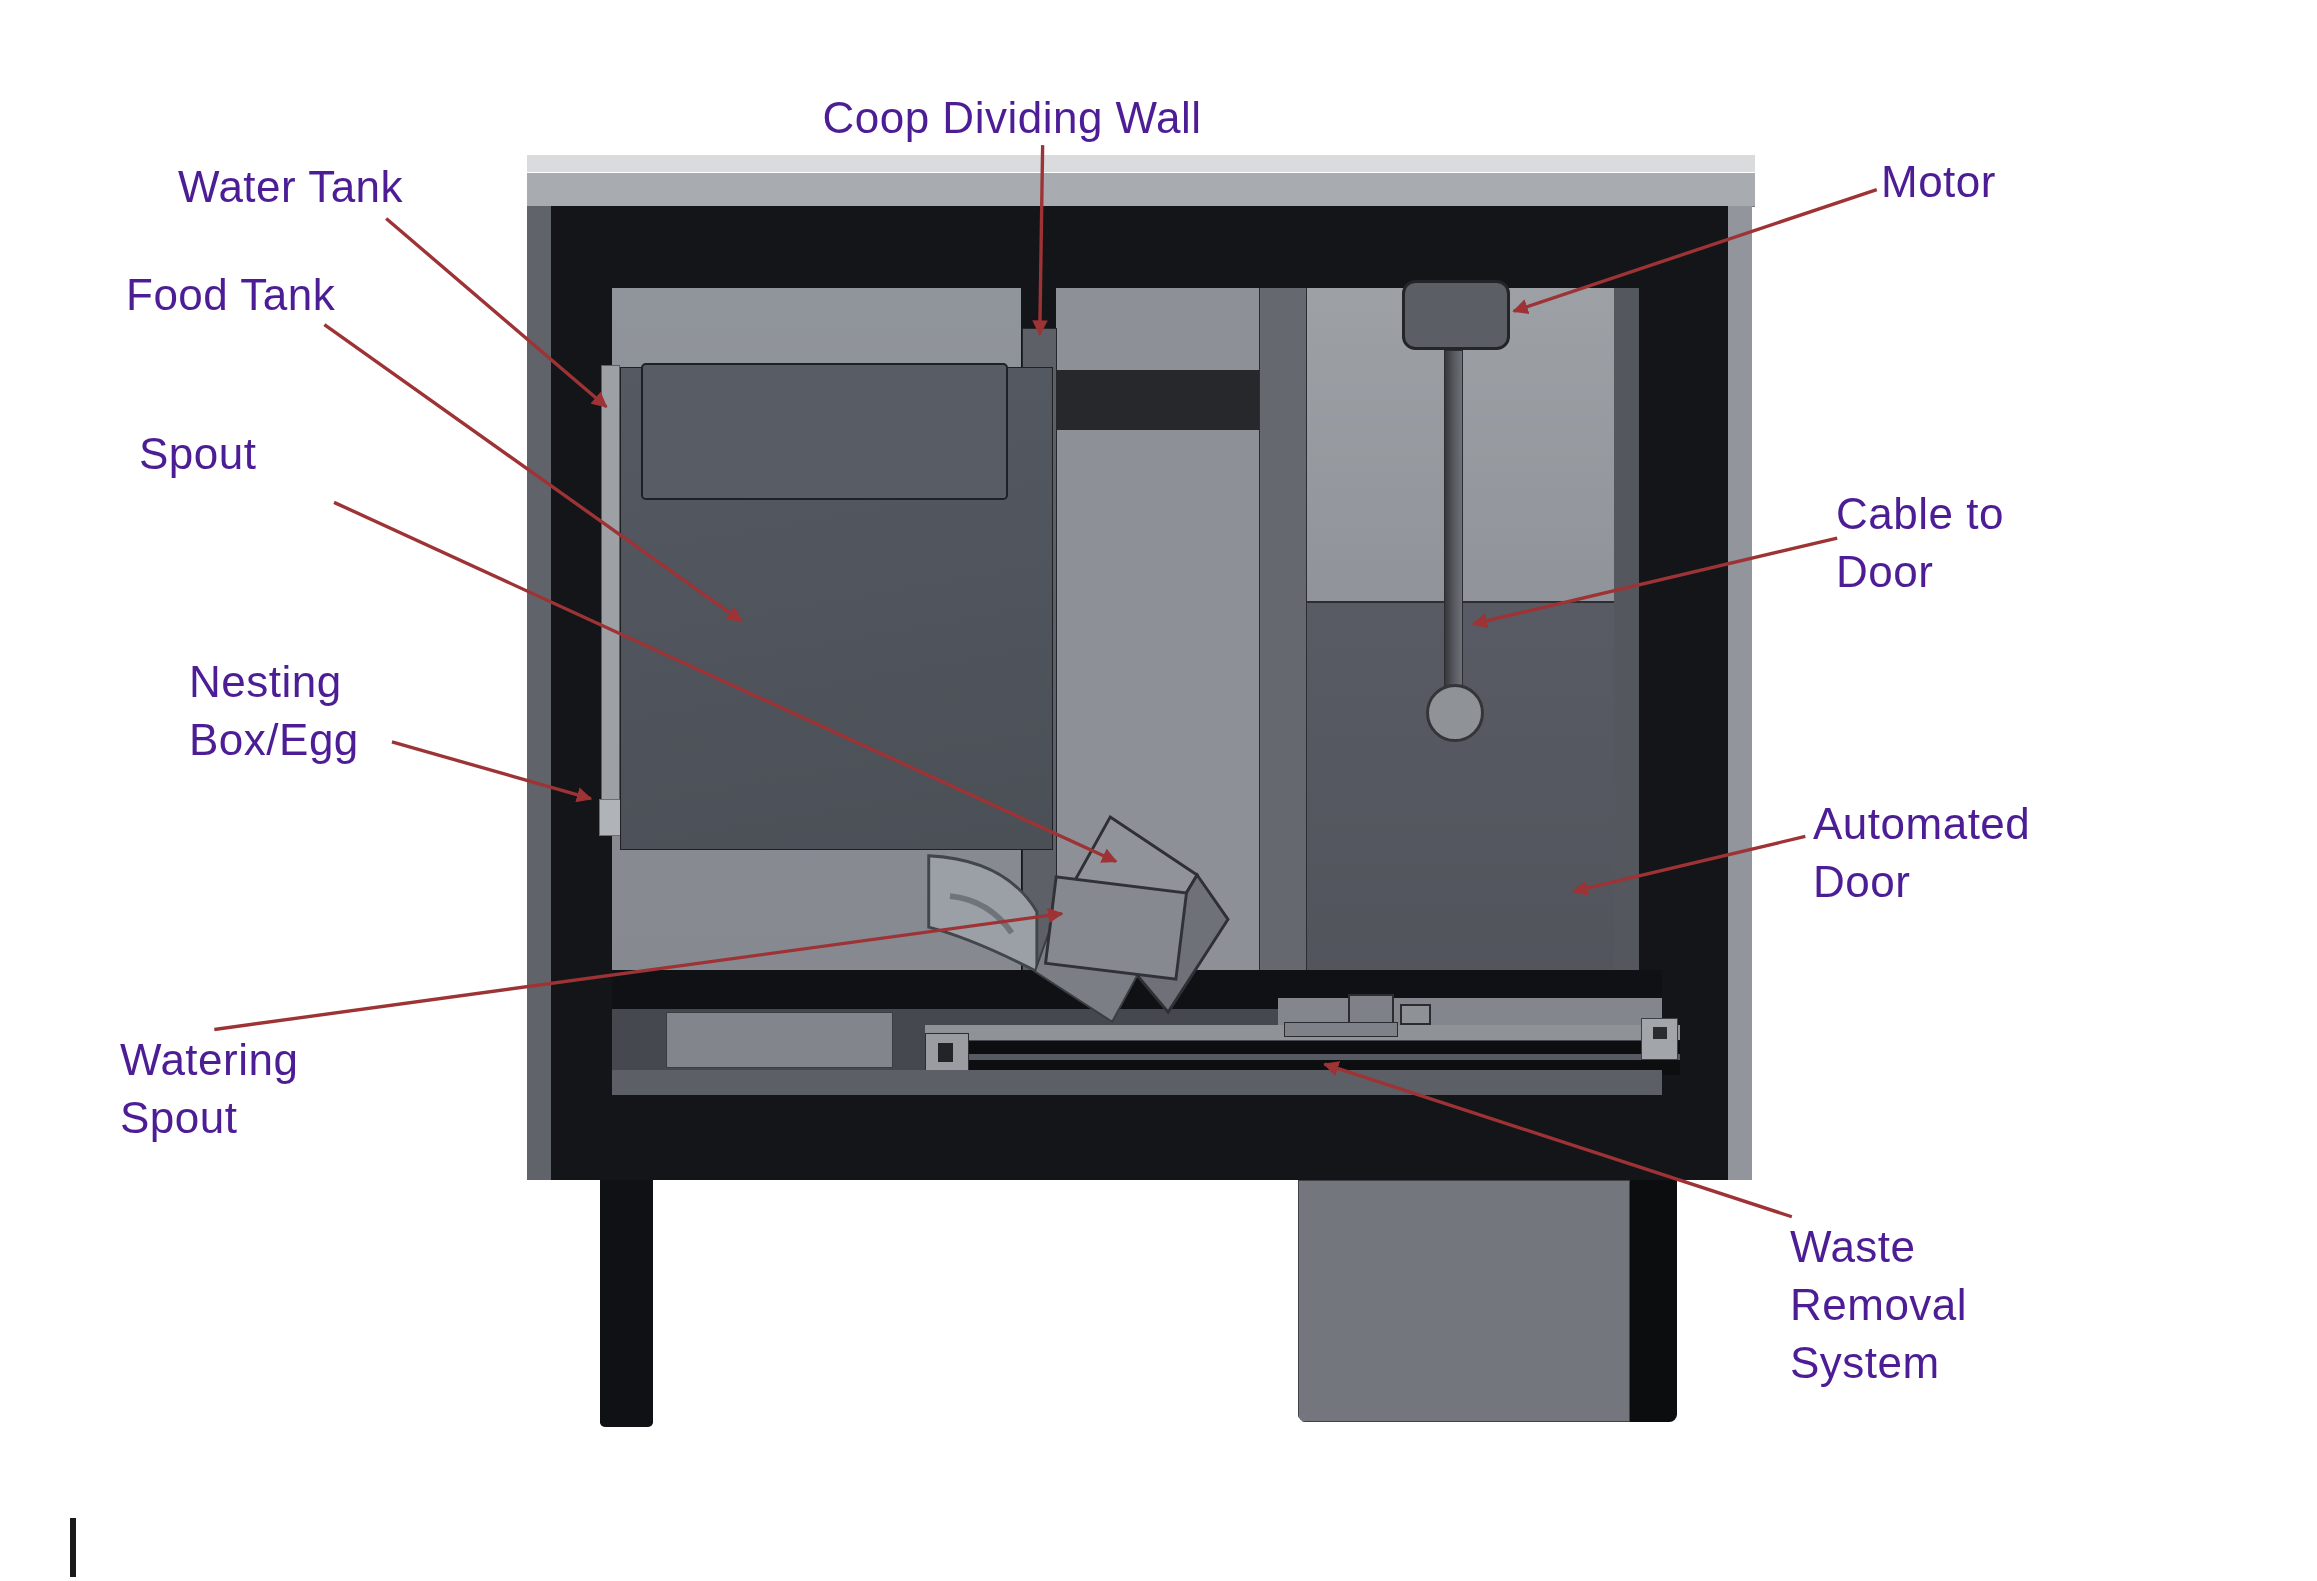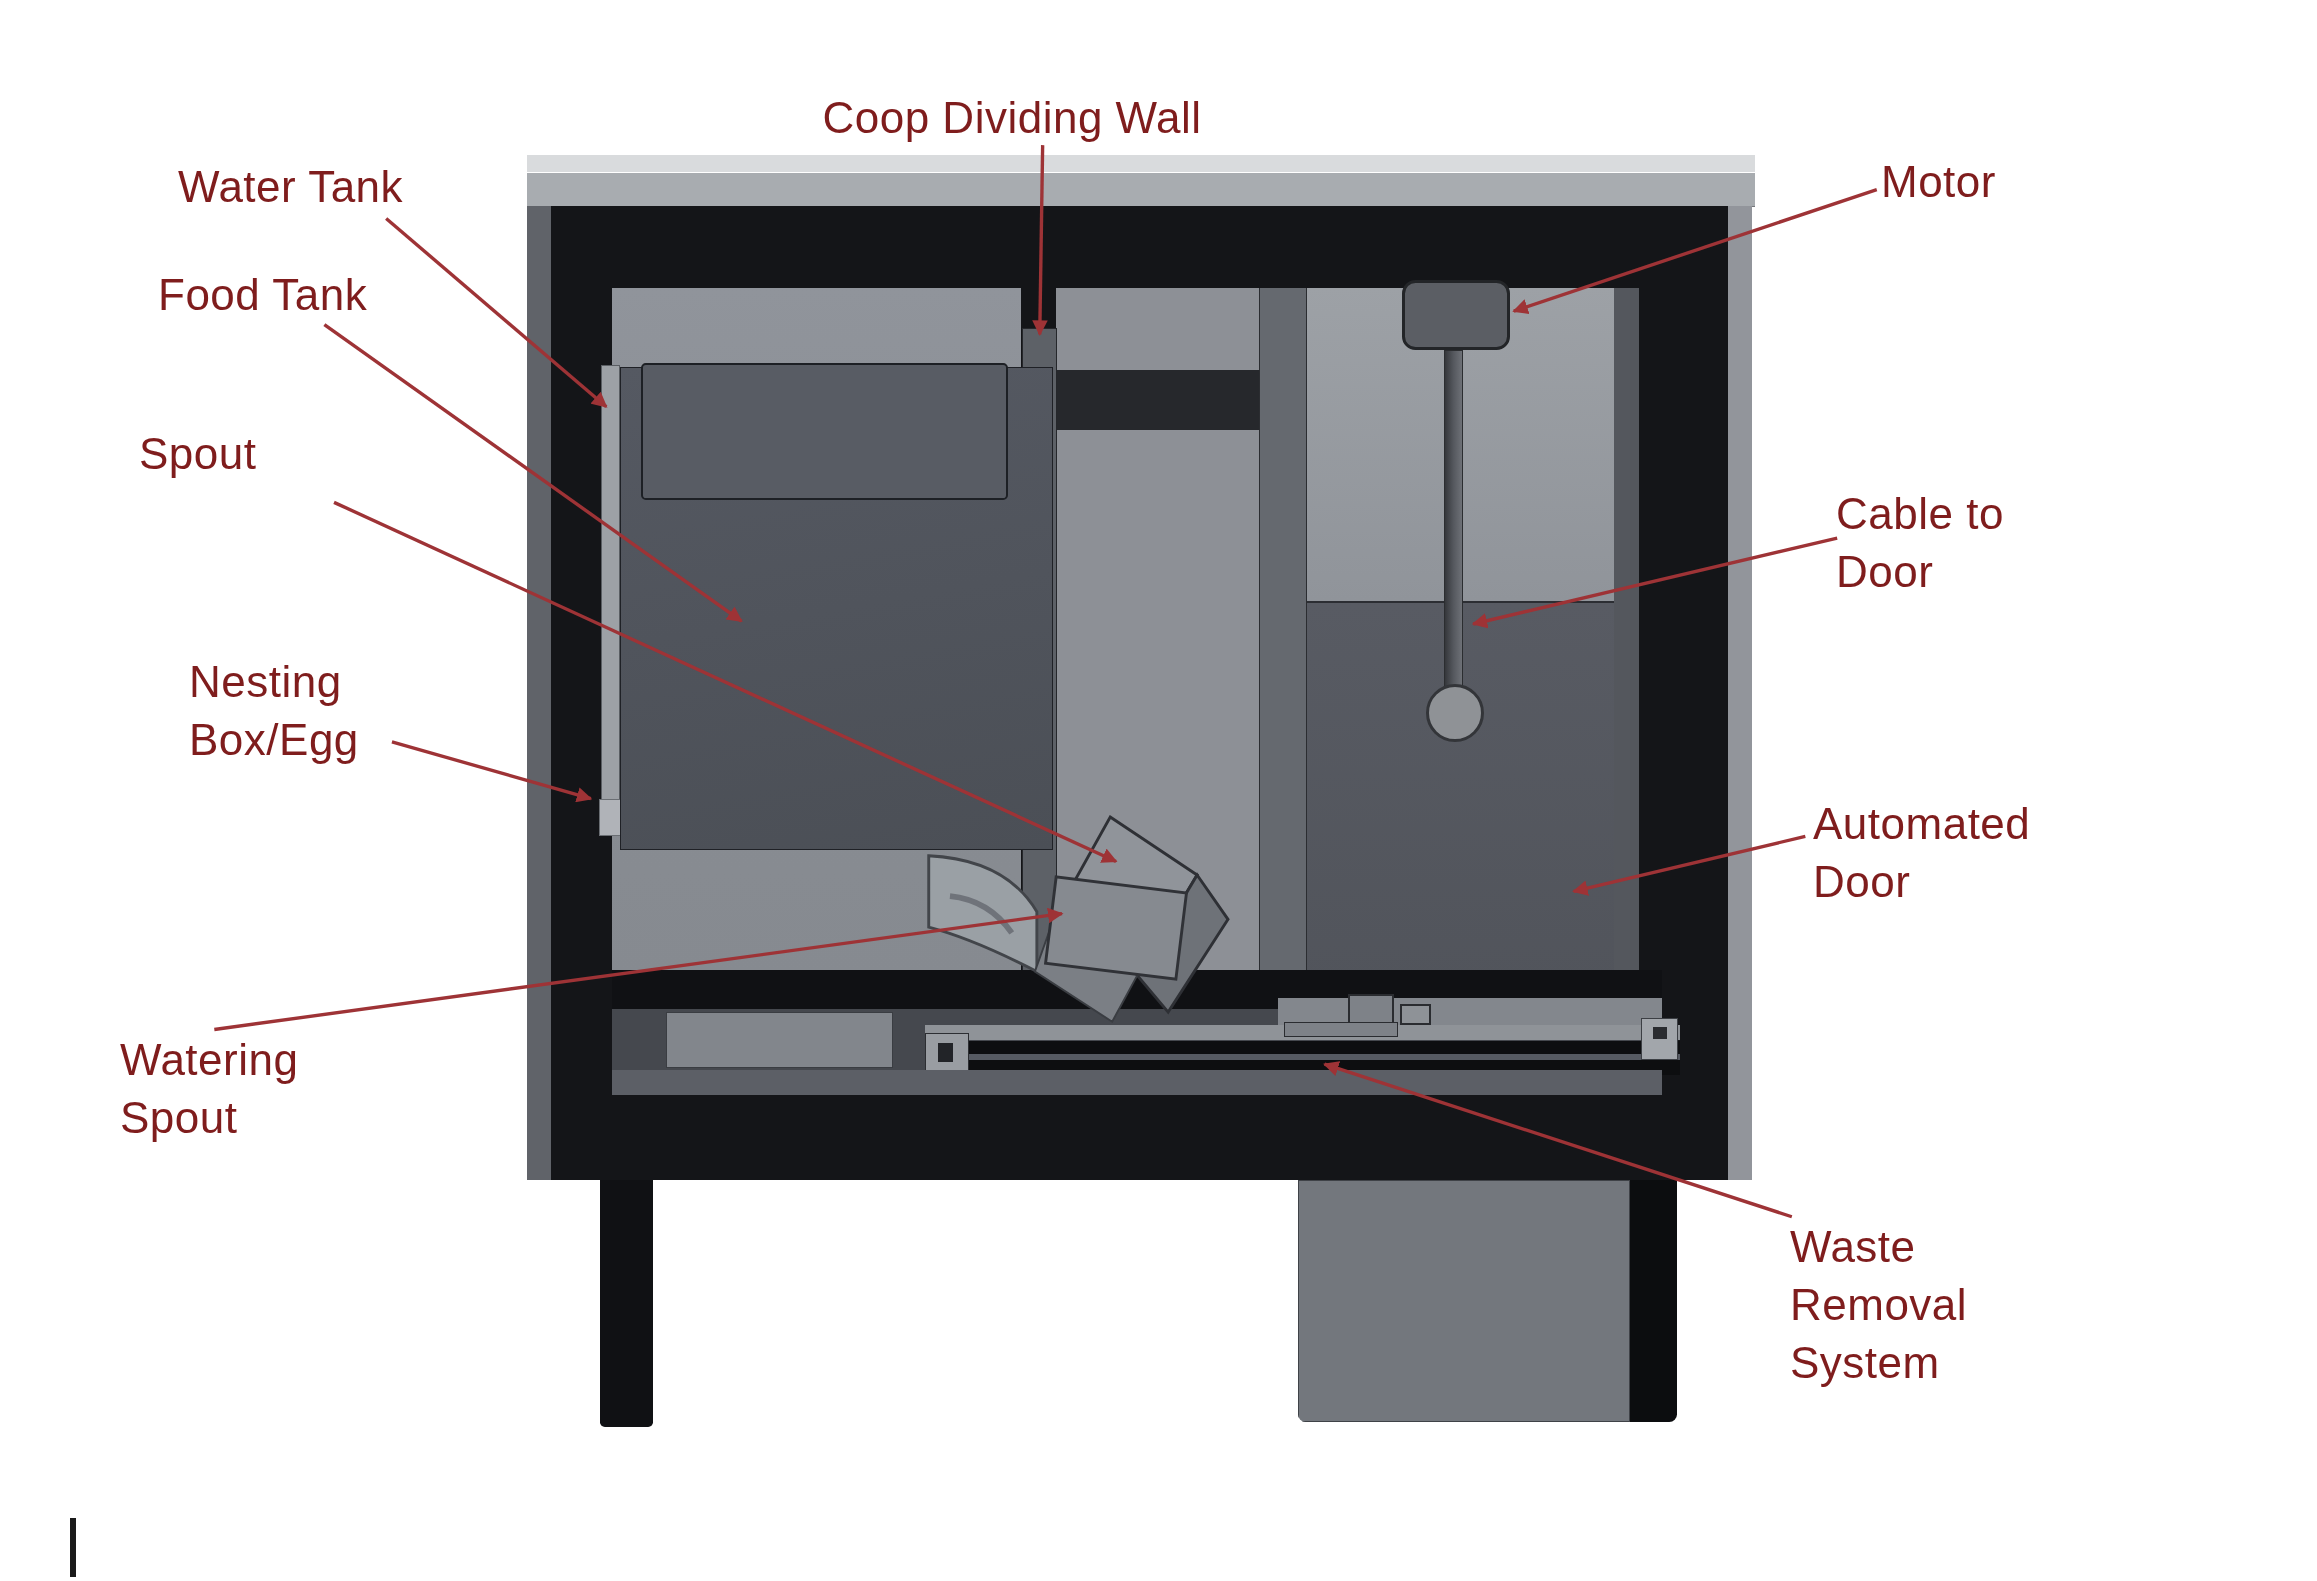--- a/index.html
+++ b/index.html
@@ -1,20 +1,20 @@
 <!DOCTYPE html>
 <html><head>
 <meta charset="utf-8">
 <style>
   html,body{margin:0;padding:0;background:#ffffff;}
   body{width:2317px;height:1582px;overflow:hidden;
        font-family:"Liberation Sans","DejaVu Sans",sans-serif;}
   #stage{position:relative;width:2317px;height:1582px;background:#ffffff;}
   .abs{position:absolute;box-sizing:border-box;}
-  .label{position:absolute;font-size:44px;line-height:58px;color:#7f1d1d;
+  .label{position:absolute;font-size:44px;line-height:58px;color:#4c1d95;
          letter-spacing:0.5px;white-space:nowrap;}
   svg.layer{position:absolute;left:0;top:0;width:2317px;height:1582px;pointer-events:none;}
 </style>
 </head>
 <body>
 
 <div id="stage">
 
   <div class="abs" style="left:527px;top:155px;width:1228px;height:17.4px;background:#d9dbdd;"></div>
   <div class="abs" style="left:527px;top:173px;width:1228px;height:34px;background:#a8acb0;border-bottom:1.9px solid #75787c;"></div>
@@ -91,21 +91,21 @@
       <line x1="1080" y1="150" x2="1077" y2="346" stroke="#9e3336" stroke-width="3.5" marker-end="url(#arrow)"></line>
       <line x1="1944" y1="196" x2="1568" y2="322" stroke="#9e3336" stroke-width="3.5" marker-end="url(#arrow)"></line>
       <line x1="1903" y1="557" x2="1526" y2="646" stroke="#9e3336" stroke-width="3.5" marker-end="url(#arrow)"></line>
       <line x1="1870" y1="866" x2="1630" y2="923" stroke="#9e3336" stroke-width="3.5" marker-end="url(#arrow)"></line>
       <line x1="1856" y1="1260" x2="1372" y2="1102" stroke="#9e3336" stroke-width="3.5" marker-end="url(#arrow)"></line>
     </svg>
 
 <div class="label" style="left: 178px; top: 158px; width: 319px; text-align: left;">
       <div>Water Tank</div>
     </div>
-    <div class="label" style="left: 126px; top: 266px; width: 319px; text-align: left; margin-left: 32px;">
+    <div class="label" style="left: 126px; top: 266px; width: 319px; text-align: left;">
       <div>Food Tank</div>
     </div>
     <div class="label" style="left: 139px; top: 425px; width: 319px; text-align: left;">
       <div>Spout</div>
     </div>
     <div class="label" style="left: 189px; top: 653px; width: 348px; text-align: left;">
       <div>Nesting</div>
       <div>Box/Egg</div>
     </div>
     <div class="label" style="left: 120px; top: 1031px; width: 328px; text-align: left;">

